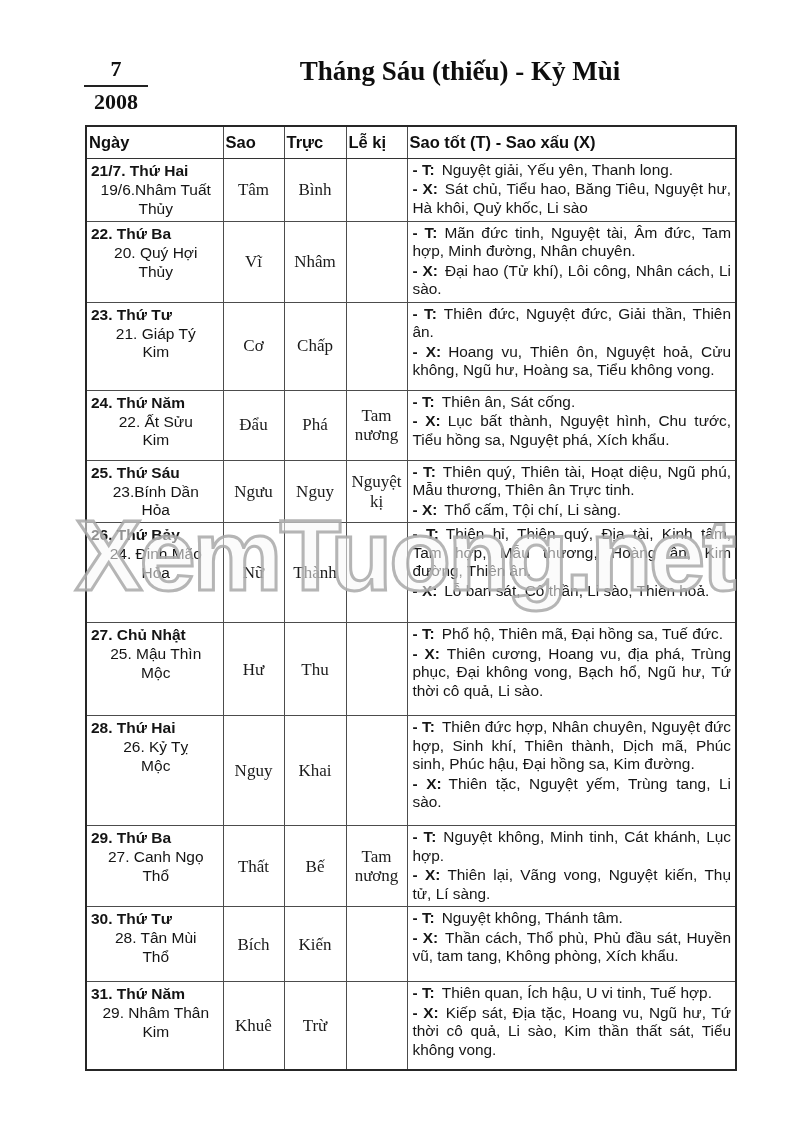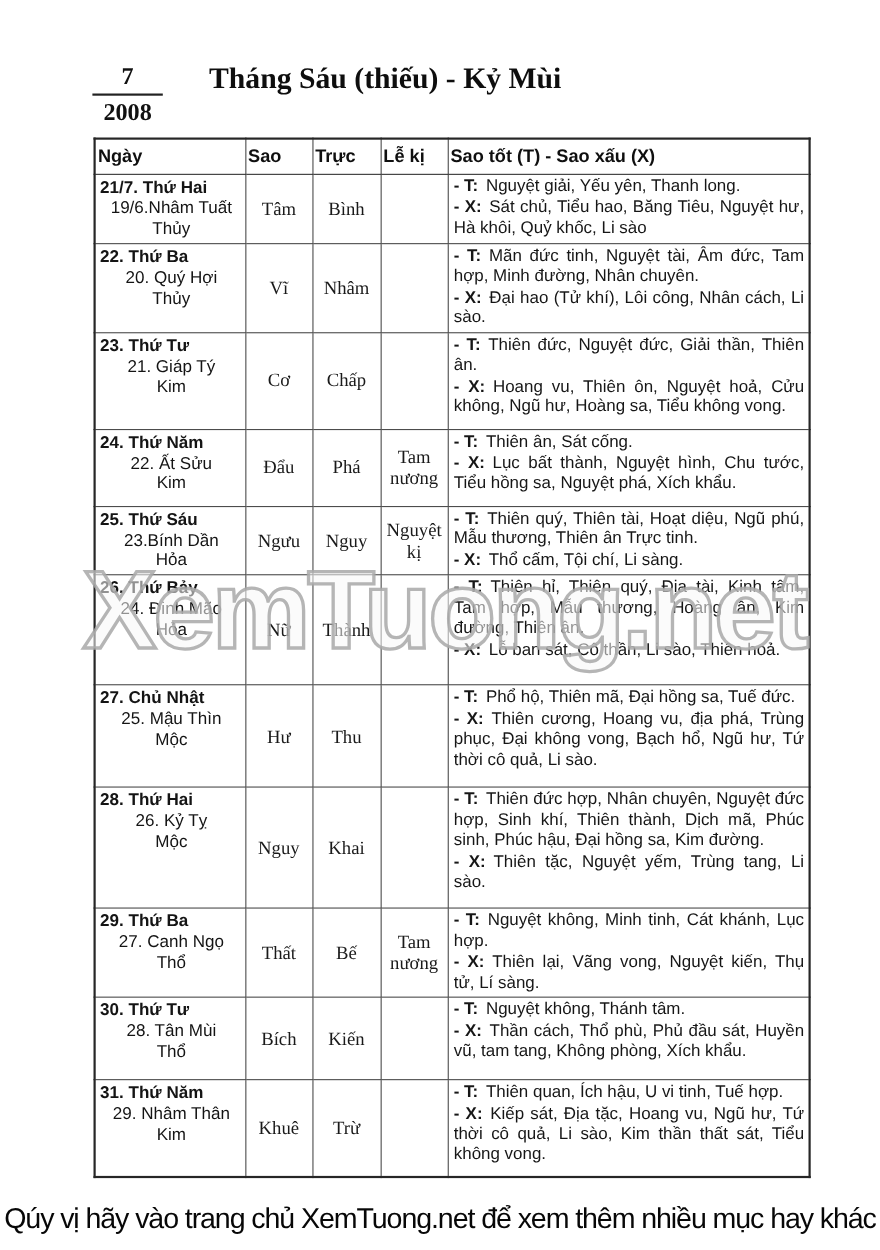--- a/index.html
+++ b/index.html
@@ -9,21 +9,21 @@
     font-family:"Liberation Sans", sans-serif; color:#141414; overflow:hidden;
   }
   
   .month-frac {
     position:absolute; left:80px; top:56px; width:72px; text-align:center;
     font-family:"Liberation Serif", serif; font-weight:bold; font-size:22px; color:#111;
   }
   .month-frac .num { display:block; padding:0 0 2px 0; }
   .month-frac .bar { display:block; border-top:2.5px solid #222; margin:1px 4px 2px 4px; }
   .page-title {
-    position:absolute; left:190px; top:56px; width:540px; 
+    position:absolute; left:190px; top:56px; width:540px; text-align:center;
     font-family:"Liberation Serif", serif; font-weight:bold; font-size:27px; color:#0e0e0e;
   }
   .page-subtitle {
     position:absolute; left:160px; top:92px; width:580px; text-align:center;
     font-family:"Liberation Serif", serif; font-style:italic; font-weight:bold; font-size:20px; color:#1c1c1c;
   }
   
   .table-wrap { position:absolute; left:85px; top:125px; width:652px; }
   table { border-collapse:collapse; width:100%; table-layout:fixed; }
   col.c1{width:137px} col.c2{width:61px} col.c3{width:62px} col.c4{width:61px}
@@ -255,15 +255,14 @@
               <p><span class="pfx">- T:</span>Thiên quan, Ích hậu, U vi tinh, Tuế hợp.</p>
               <p><span class="pfx">- X:</span>Kiếp sát, Địa tặc, Hoang vu, Ngũ hư, Tứ thời cô quả, Li sào, Kim thần thất sát, Tiểu không vong.</p>
             </td>
           </tr>
         </tbody>
     </table>
   </div>
 
   <div class="watermark">XemTuong.net</div>
 
-  <div class="footer-text">Qúy vị hãy vào trang chủ XemTuong.net để xem thêm nhiều mục hay khác</div>
 
 </div>
 
 </body></html>

